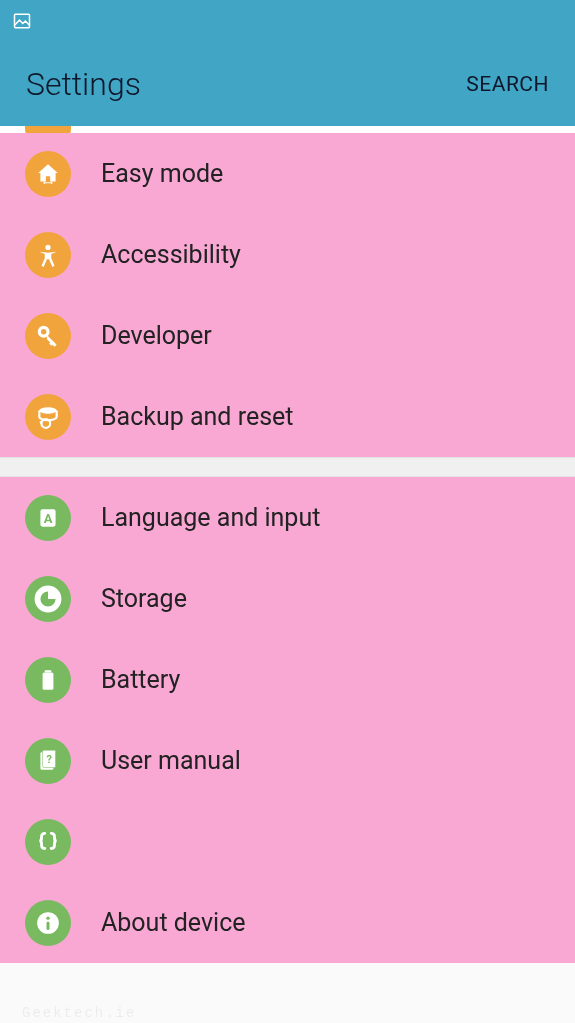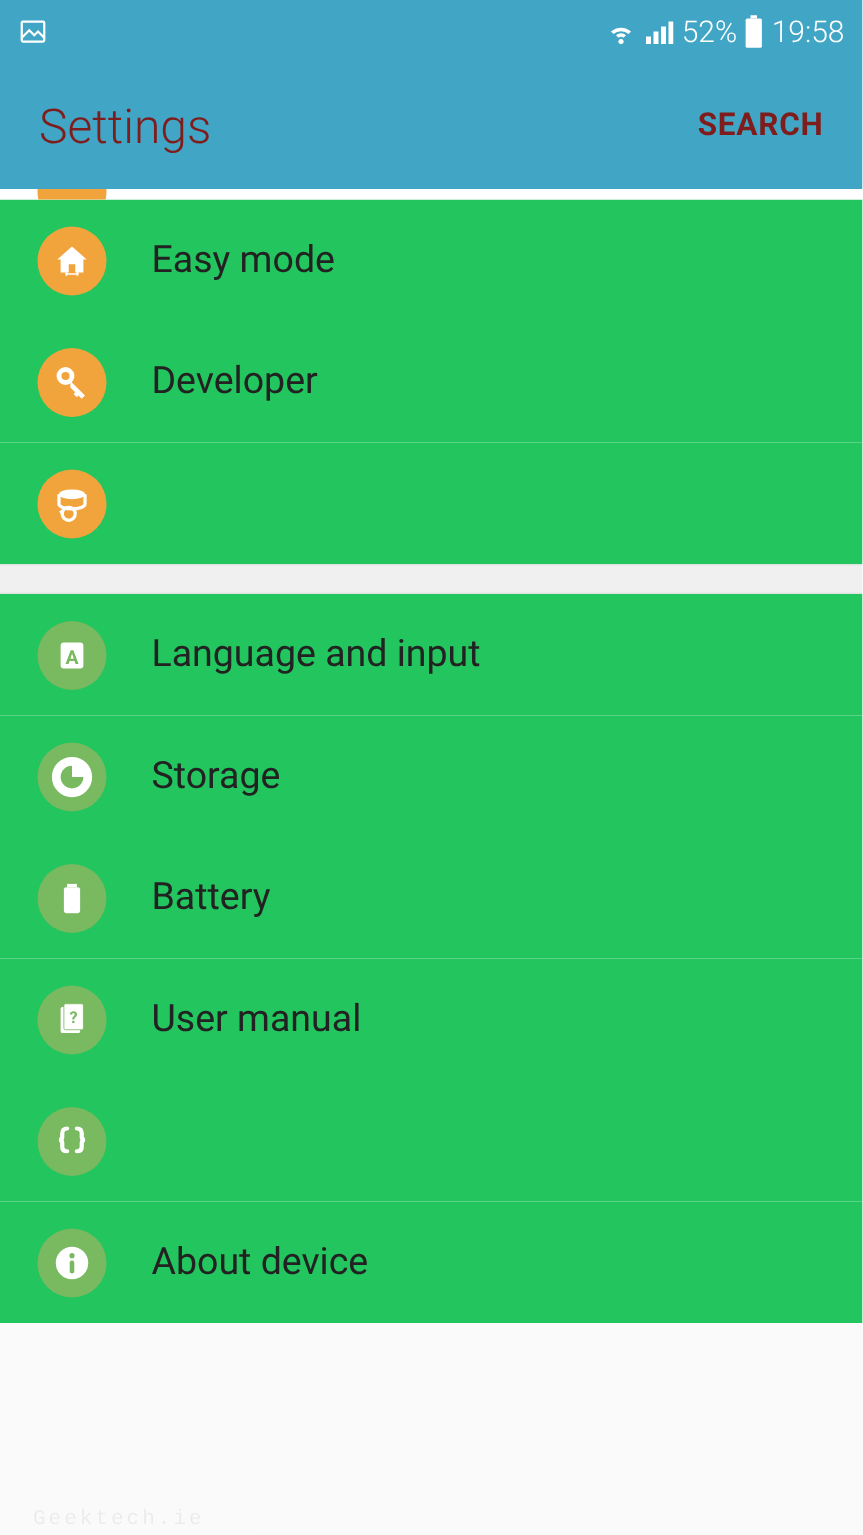--- a/index.html
+++ b/index.html
@@ -22,24 +22,24 @@
     .status-left { display: flex; align-items: center; gap: 6px; }
     .status-right { display: flex; align-items: center; gap: 5px; font-size: 20px; font-weight: 300; }
     .status-icon { width: 20px; height: 20px; }
     .app-bar {
       height: 84px;
       background: #41a6c5;
       display: flex;
       justify-content: space-between;
       align-items: center;
       padding: 0 26px;
-      color: #7f1d1d;
+      color: #0f172a;
     }
     .app-title { font-size: 32px; font-weight: 300; }
-    .search-label { font-size: 21px; font-weight: 700; letter-spacing: 0.5px; }
+    .search-label { font-size: 21px; font-weight: 400; letter-spacing: 0.5px; }
     .list { background: #ffffff; }
     .partial {
       height: 7px;
       background: #ffffff;
       overflow: hidden;
       position: relative;
     }
     .partial::after {
       content: "";
       position: absolute;
@@ -48,21 +48,21 @@
       width: 46px;
       height: 46px;
       background: #f2a43c;
       border-radius: 50%;
     }
     .row {
       height: 81px;
       display: flex;
       align-items: center;
       padding: 0 25px;
-      background: #22c55e;
+      background: #f9a8d4;
     }
     .icon-circle {
       width: 46px;
       height: 46px;
       border-radius: 50%;
       flex-shrink: 0;
       display: flex;
       align-items: center;
       justify-content: center;
       margin-right: 30px;
@@ -91,80 +91,70 @@
 </head>
 <body>
 
 <div class="status-bar">
   <div class="status-left">
     <svg class="status-icon" viewBox="0 0 24 24" fill="none" stroke="#fff" stroke-width="1.8">
       <rect x="3" y="4" width="18" height="16" rx="1"></rect>
       <path d="M3 17 L9 11 L13 15 L16 12 L21 17" fill="none"></path>
     </svg>
   </div>
-  <div class="status-right">
-    <svg width="20" height="20" viewBox="0 0 24 24" fill="#fff">
-      <path d="M12 18a2 2 0 100 4 2 2 0 000-4z"></path>
-      <path d="M4 12a12 12 0 0116 0l-2 2a9 9 0 00-12 0z"></path>
-      <path d="M8 15a6 6 0 018 0l-2 2a3 3 0 00-4 0z"></path>
-      <path d="M12 18 L12 22 M10 20 L14 20" stroke="#fff" stroke-width="1" fill="none"></path>
-    </svg>
-    <svg width="20" height="20" viewBox="0 0 24 24" fill="#fff">
-      <rect x="2" y="16" width="4" height="6"></rect>
-      <rect x="8" y="12" width="4" height="10"></rect>
-      <rect x="14" y="8" width="4" height="14"></rect>
-      <rect x="20" y="4" width="4" height="18"></rect>
-    </svg>
-    <span>52%</span>
-    <svg width="13" height="22" viewBox="0 0 12 20" fill="#fff">
-      <rect x="4" y="0" width="4" height="2"></rect>
-      <rect x="1" y="2" width="10" height="18" rx="1"></rect>
-    </svg>
-    <span>19:58</span>
-  </div>
 </div>
 
 <div class="app-bar">
   <div class="app-title">Settings</div>
   <div class="search-label">SEARCH</div>
 </div>
 
 <div class="list">
   <div class="partial"></div>
 
   <div class="row">
     <div class="icon-circle orange">
       <svg width="26" height="26" viewBox="0 0 24 24" fill="#fff">
           <path d="M12 3L3 11h2v8h5v-5h4v5h5v-8h2z"></path>
           <path d="M9 20h6M8 20l1-1M8 20l1 1M16 20l-1-1M16 20l-1 1" stroke="#fff" stroke-width="1" fill="none"></path>
         </svg>
     </div>
     <span class="row-label">Easy mode</span>
   </div>
 
+  <div class="row">
+    <div class="icon-circle orange">
+      <svg width="26" height="26" viewBox="0 0 24 24" fill="#fff">
+          <circle cx="12" cy="5" r="2.4"></circle>
+          <path d="M4 9l8 1 8-1-5 2v4l3 7-2 1-3-7h-2l-3 7-2-1 3-7v-4z"></path>
+        </svg>
+    </div>
+    <span class="row-label">Accessibility</span>
+  </div>
 
   <div class="row">
     <div class="icon-circle orange">
       <svg width="26" height="26" viewBox="0 0 24 24" fill="#fff">
           <circle cx="8" cy="8" r="4" fill="none" stroke="#fff" stroke-width="3"></circle>
           <path d="M11 11l9 9-2 2-2-2-1 1-2-2 1-1-3-3"></path>
         </svg>
     </div>
     <span class="row-label">Developer</span>
   </div>
 
   <div class="row">
     <div class="icon-circle orange">
       <svg width="26" height="26" viewBox="0 0 24 24" fill="#fff">
           <ellipse cx="12" cy="6" rx="8" ry="3"></ellipse>
           <path d="M4 6v6c0 1.6 3.6 3 8 3s8-1.4 8-3V6" fill="none" stroke="#fff" stroke-width="2"></path>
           <path d="M6 18a4 4 0 108 0 4 4 0 10-8 0" fill="none" stroke="#fff" stroke-width="2"></path>
           <path d="M6 18l-1-2" stroke="#fff" stroke-width="2"></path>
         </svg>
     </div>
+    <span class="row-label">Backup and reset</span>
   </div>
 
   <div class="divider"></div>
 
   <div class="row">
     <div class="icon-circle green">
       <svg width="26" height="26" viewBox="0 0 24 24" fill="#fff">
           <rect x="5" y="4" width="14" height="16" rx="2"></rect>
           <text x="12" y="17" text-anchor="middle" font-size="12" fill="#79b960" font-weight="bold">A</text>
         </svg>

